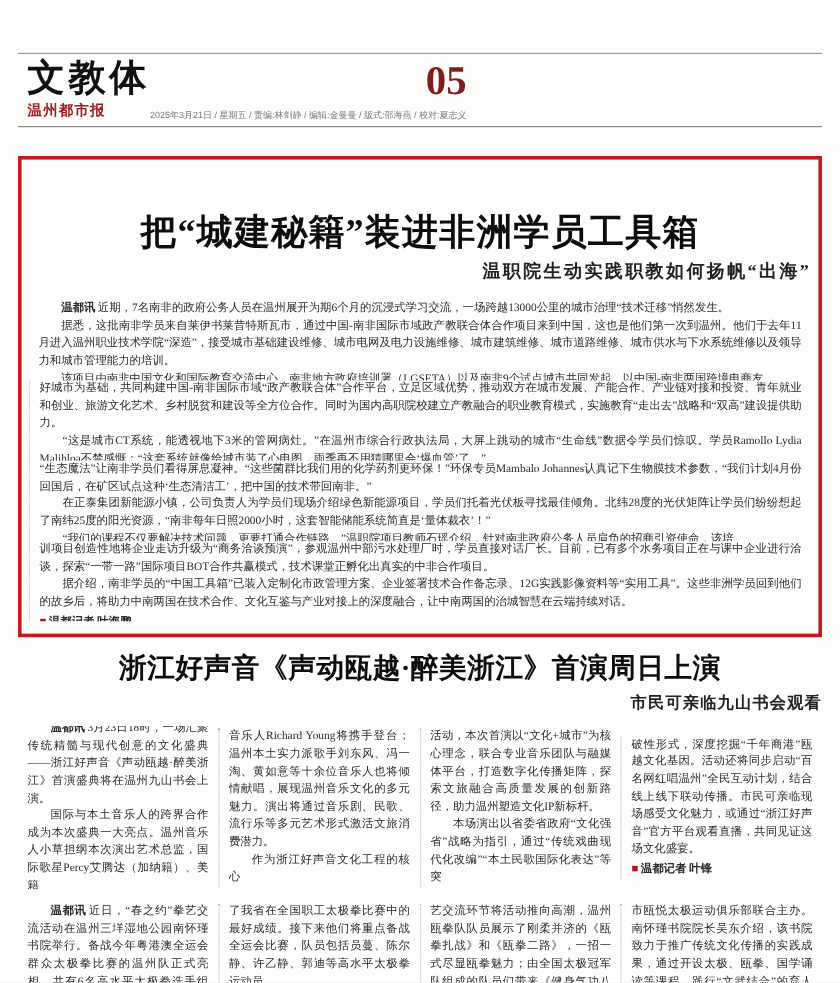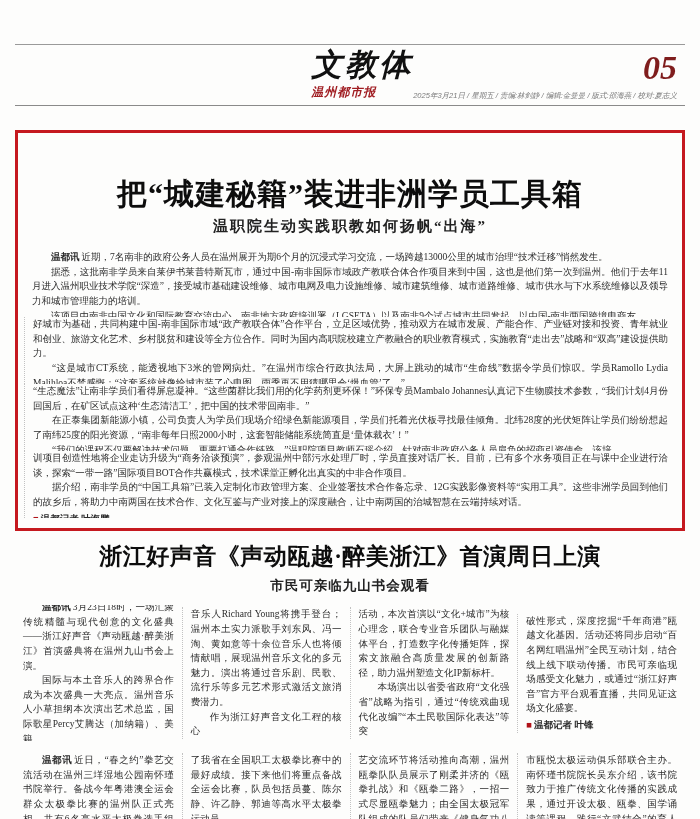--- a/index.html
+++ b/index.html
@@ -11,31 +11,31 @@
     background:#fdfdfc;
     font-family:"Liberation Serif","DejaVu Serif",serif;
     color:#1c1c1c;
     overflow:hidden;
   }
   .inner { padding:0 15px; }
 
   
   .rule { border-top:1px solid #9a9a9a; }
   .rule.top { margin-top:44px; }
-  .header-row { display:flex; justify-content:flex-end; align-items:flex-end; padding:2px 8px 4px 8px;font-style:italic; }
+  .header-row { display:flex; justify-content:flex-start; align-items:flex-end; padding:2px 8px 4px 8px; }
   .h-left .section { font-size:31px; font-weight:bold; letter-spacing:3px; color:#111; line-height:1.15; }
   .h-left .masthead { font-size:12px; font-weight:bold; color:#a01d22; letter-spacing:1px; margin-top:1px; }
   .h-right { text-align:right; }
   .h-right .pagenum { font-size:34px; font-weight:bold; color:#7f1d1d; line-height:1; }
   .h-right .dateline { font-size:7.5px; color:#7a7a7a; margin-top:6px; font-family:"Liberation Sans","DejaVu Sans",sans-serif; }
   .rule.bottom { border-top:1.5px solid #8a8a8a; }
 
   
   .headline { text-align:center; font-weight:bold; color:#0d0d0d; }
-  .subtitle { text-align:center; color:#222; }
+  .subtitle { text-align:right; color:#222; }
   .cols { display:flex; overflow:hidden; }
   .col { flex:1 1 0; padding:0 8px; overflow:hidden; }
   .col + .col { border-left:1px dotted #c2c2c2; }
   .col p {
     font-size:9.5px; line-height:14.6px; text-align:justify;
     text-indent:2em; color:#2a2a2a;
   }
   .col p.noindent { text-indent:0; }
   .lead { font-weight:bold; margin-right:2px; }
   .byline { text-align:right; font-weight:bold; text-indent:0 !important; margin-top:2px; }

